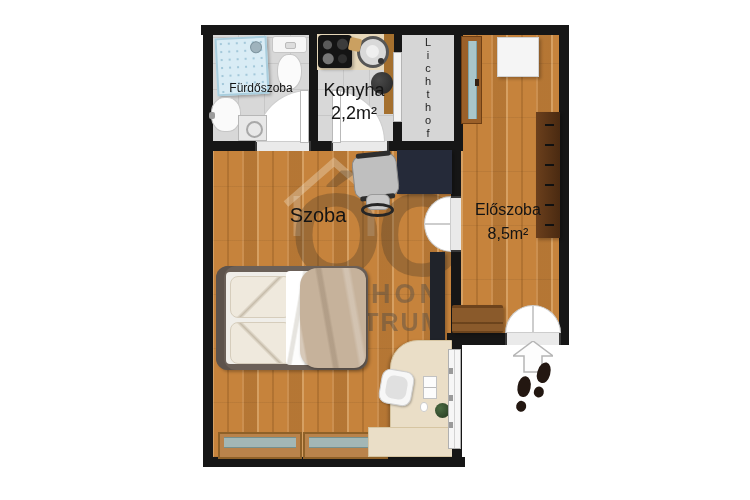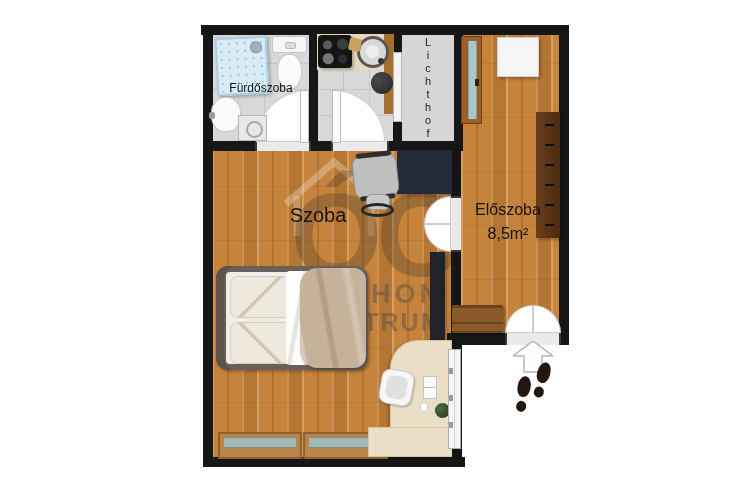--- a/index.html
+++ b/index.html
@@ -167,20 +167,22 @@
     <div class="abs" style="left:5px;top:0;width:1px;height:98px;background:#d2d2d2;"></div>
     <div class="abs" style="left:0;top:18px;width:4px;height:6px;background:#9a9a9a;"></div>
     <div class="abs" style="left:0;top:45px;width:4px;height:6px;background:#9a9a9a;"></div>
     <div class="abs" style="left:0;top:72px;width:4px;height:6px;background:#9a9a9a;"></div>
   </div>
 
   <div class="roomlabel" style="left:210px;top:77px;width:102px;font-size:12px;line-height:23px;">
     <span class="nm">Fürdőszoba</span>
   </div>
   <div class="roomlabel" style="left:311px;top:79px;width:86px;font-size:18px;line-height:23px;">
+    <span class="nm">Konyha</span>
+    <span class="nm">2,2m²</span>
   </div>
   <div class="roomlabel" style="left:258px;top:203px;width:120px;font-size:20px;line-height:25px;">
     <span class="nm">Szoba</span>
   </div>
   <div class="roomlabel" style="left:453px;top:198px;width:110px;font-size:16px;line-height:24px;">
     <span class="nm">Előszoba</span>
     <span class="nm">8,5m²</span>
   </div>
   <div class="abs" style="left:402px;top:38px;width:52px;height:100px;display:flex;align-items:center;justify-content:center;">
     <span style="writing-mode:vertical-rl;text-orientation:upright;font-size:11px;letter-spacing:1px;color:#1e1e1e;">Lichthof</span>

